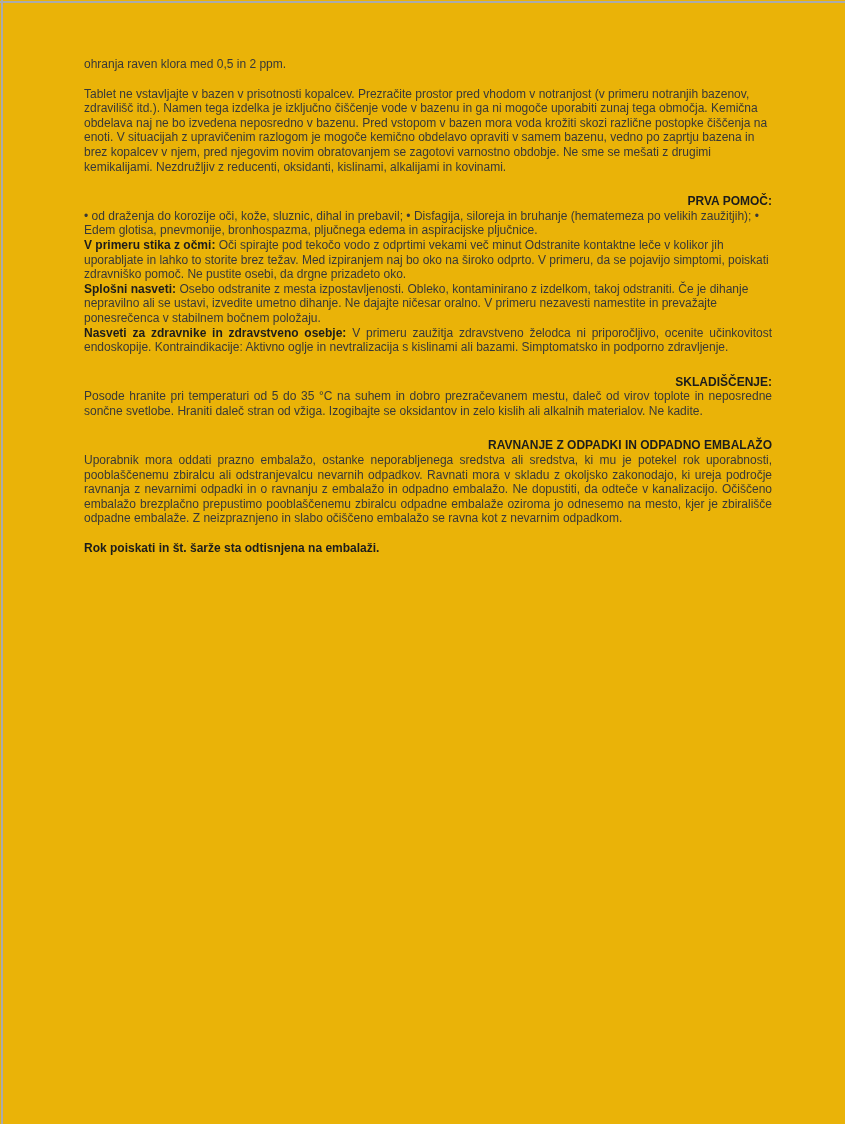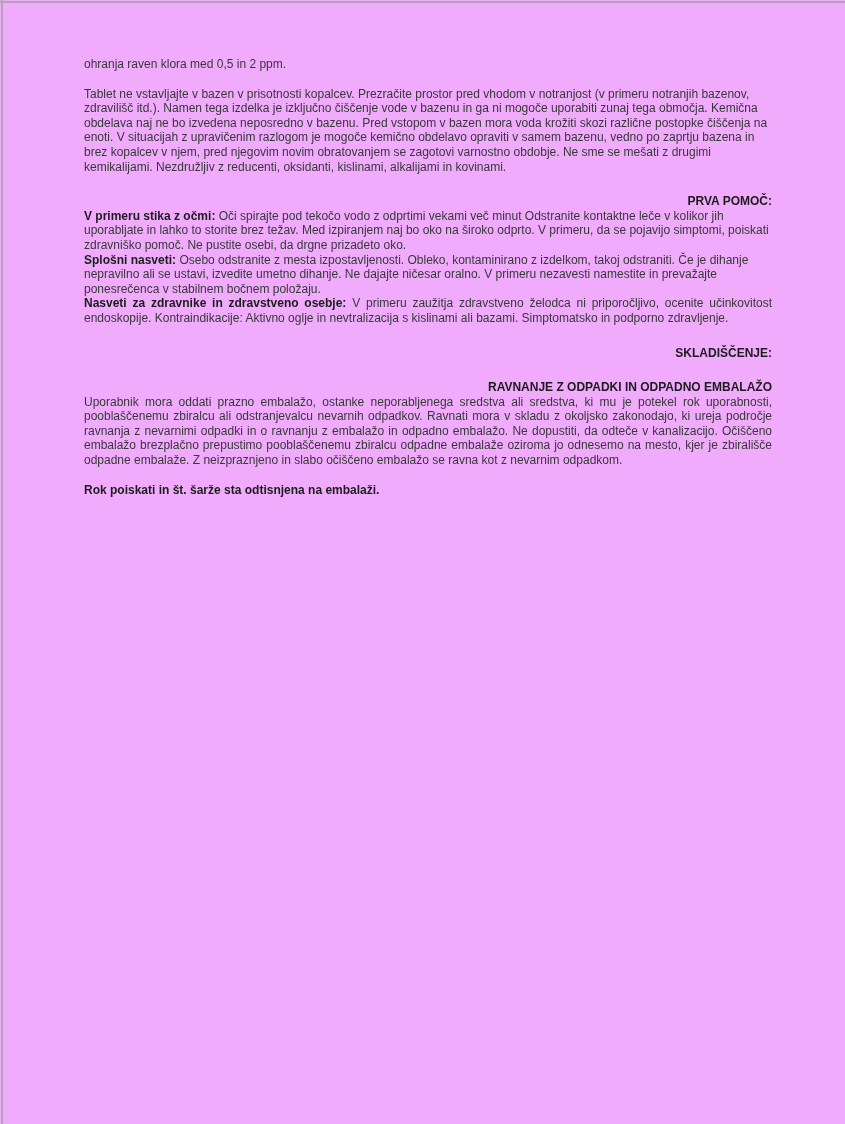--- a/index.html
+++ b/index.html
@@ -4,21 +4,21 @@
 <style>
   html, body {
     margin: 0;
     padding: 0;
     background: #ffffff;
   }
   .page {
     position: relative;
     width: 845px;
     height: 1124px;
-    background: #f0abfc;
+    background: #eab308;
     overflow: hidden;
     font-family: "Liberation Sans", "DejaVu Sans", sans-serif;
   }
   .edge-top {
     position: absolute;
     left: 0; top: 1px;
     width: 100%; height: 2px;
     background: #ababab;
   }
   .edge-left {
@@ -59,36 +59,38 @@
   <div class="edge-left"></div>
 
   <div class="content">
 
     <p class="sp">ohranja raven klora med 0,5 in 2 ppm.</p>
 
     <p class="sp2">Tablet ne vstavljajte v bazen v prisotnosti kopalcev. Prezračite prostor pred vhodom v notranjost (v primeru notranjih bazenov, zdravilišč itd.). Namen tega izdelka je izključno čiščenje vode v bazenu in ga ni mogoče uporabiti zunaj tega območja. Kemična obdelava naj ne bo izvedena neposredno v bazenu. Pred vstopom v bazen mora voda krožiti skozi različne postopke čiščenja na enoti. V situacijah z upravičenim razlogom je mogoče kemično obdelavo opraviti v samem bazenu, vedno po zaprtju bazena in brez kopalcev v njem, pred njegovim novim obratovanjem se zagotovi varnostno obdobje. Ne sme se mešati z drugimi kemikalijami. Nezdružljiv z reducenti, oksidanti, kislinami, alkalijami in kovinami.</p>
 
     <section class="sp2">
       <p class="h">PRVA POMOČ:</p>
+      <p>• od draženja do korozije oči, kože, sluznic, dihal in prebavil; • Disfagija, siloreja in bruhanje (hematemeza po velikih zaužitjih); • Edem glotisa, pnevmonije, bronhospazma, pljučnega edema in aspiracijske pljučnice.</p>
       <p>
         <span class="bold">V primeru stika z očmi:</span>
         <span>Oči spirajte pod tekočo vodo z odprtimi vekami več minut Odstranite kontaktne leče v kolikor jih uporabljate in lahko to storite brez težav. Med izpiranjem naj bo oko na široko odprto. V primeru, da se pojavijo simptomi, poiskati zdravniško pomoč. Ne pustite osebi, da drgne prizadeto oko.</span>
       </p>
       <p>
         <span class="bold">Splošni nasveti:</span>
         <span>Osebo odstranite z mesta izpostavljenosti. Obleko, kontaminirano z izdelkom, takoj odstraniti. Če je dihanje nepravilno ali se ustavi, izvedite umetno dihanje. Ne dajajte ničesar oralno. V primeru nezavesti namestite in prevažajte ponesrečenca v stabilnem bočnem položaju.</span>
       </p>
       <p class="justify">
         <span class="bold">Nasveti za zdravnike in zdravstveno osebje:</span>
         <span>V primeru zaužitja zdravstveno želodca ni priporočljivo, ocenite učinkovitost endoskopije. Kontraindikacije: Aktivno oglje in nevtralizacija s kislinami ali bazami. Simptomatsko in podporno zdravljenje.</span>
       </p>
     </section>
 
     <section class="sp2">
       <p class="h">SKLADIŠČENJE:</p>
+      <p class="justify">Posode hranite pri temperaturi od 5 do 35 °C na suhem in dobro prezračevanem mestu, daleč od virov toplote in neposredne sončne svetlobe. Hraniti daleč stran od vžiga. Izogibajte se oksidantov in zelo kislih ali alkalnih materialov. Ne kadite.</p>
     </section>
 
     <section class="sp">
       <p class="h">RAVNANJE Z ODPADKI IN ODPADNO EMBALAŽO</p>
       <p class="justify">Uporabnik mora oddati prazno embalažo, ostanke neporabljenega sredstva ali sredstva, ki mu je potekel rok uporabnosti, pooblaščenemu zbiralcu ali odstranjevalcu nevarnih odpadkov. Ravnati mora v skladu z okoljsko zakonodajo, ki ureja področje ravnanja z nevarnimi odpadki in o ravnanju z embalažo in odpadno embalažo. Ne dopustiti, da odteče v kanalizacijo. Očiščeno embalažo brezplačno prepustimo pooblaščenemu zbiralcu odpadne embalaže oziroma jo odnesemo na mesto, kjer je zbirališče odpadne embalaže. Z neizpraznjeno in slabo očiščeno embalažo se ravna kot z nevarnim odpadkom.</p>
     </section>
 
     <p class="bold">Rok poiskati in št. šarže sta odtisnjena na embalaži.</p>
 
   </div>

